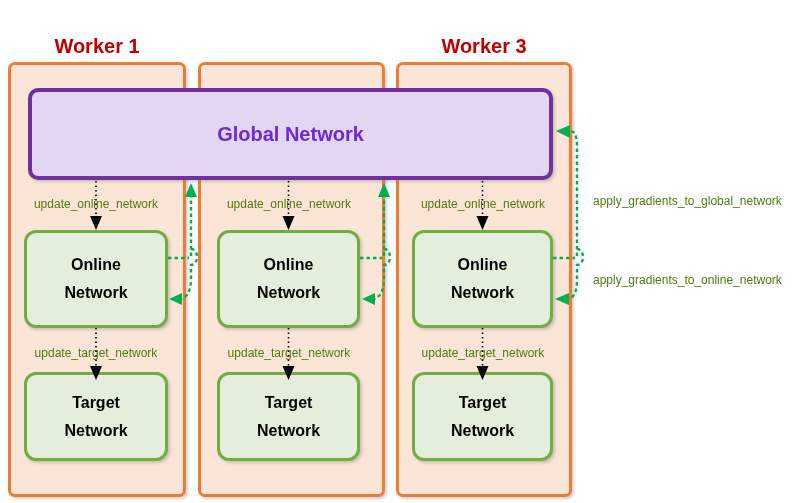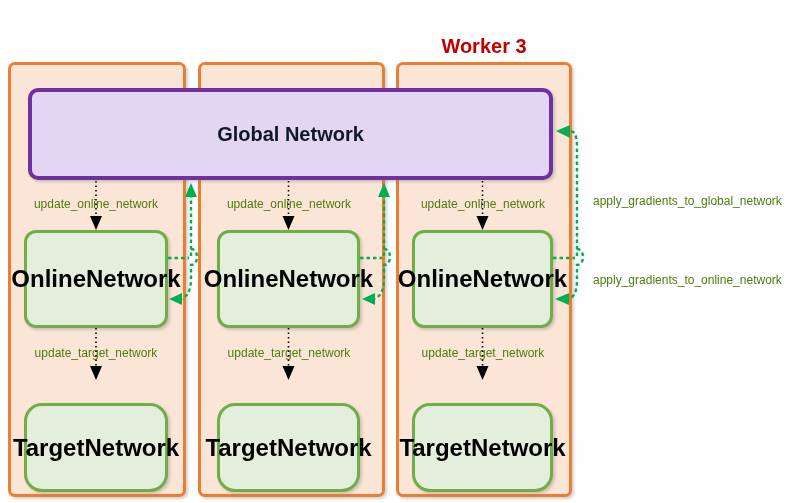--- a/index.html
+++ b/index.html
@@ -19,48 +19,49 @@
     border-radius:7px;
     box-shadow:2px 2px 3px rgba(120,120,120,0.35);
   }
   .global{
     position:absolute;left:28px;top:88px;width:525px;height:92px;box-sizing:border-box;
     background:var(--global-fill,#E2D6F2);
     border:4px solid var(--global-border,#7030A0);
     border-radius:10px;
     box-shadow:2px 2px 3px rgba(120,120,120,0.35);
     display:flex;align-items:center;justify-content:center;
-    font-size:20px;font-weight:bold;color:#0f172a;
+    font-size:20px;font-weight:bold;color:#6d28d9;
   }
   .node{
     position:absolute;box-sizing:border-box;
     background:var(--node-fill,#E3EFDA);
     border:3px solid var(--node-border,#70AD47);
     border-radius:12px;
     box-shadow:2px 2px 3px rgba(120,120,120,0.35);
-    display:flex;flex-direction:row;align-items:center;justify-content:center;
-    font-size:24px;font-weight:bold;color:#000;line-height:28px;text-align:center;
+    display:flex;flex-direction:column;align-items:center;justify-content:center;
+    font-size:16px;font-weight:bold;color:#000;line-height:28px;text-align:center;
   }
   .node.online{top:230px;height:98px;}
-  .node.target{top:403px;height:89px;border-radius:18px;}
+  .node.target{top:372px;height:89px;}
   .edge-label{
     position:absolute;font-size:12px;color:#4d7c0f;white-space:nowrap;
   }
   .edge-label.centered{text-align:center;}
   .arrows{position:absolute;left:0;top:0;pointer-events:none;}
   .arrows path.black{stroke:var(--arrow-black,#000);stroke-width:1.6;fill:none;stroke-dasharray:1.5 3;}
   .arrows polygon.black{fill:var(--arrow-black,#000);stroke:none;}
   .arrows path.green{stroke:var(--arrow-green,#00B050);stroke-width:2.4;fill:none;stroke-dasharray:3.5 3;}
   .arrows polygon.green{fill:var(--arrow-green,#00B050);stroke:none;}
 </style>
 </head>
 <body>
 
 <div class="stage">
 
+  <div class="worker-title" style="left:8px;width:178px">Worker 1</div>
   <div class="worker-title" style="left:396px;width:176px">Worker 3</div>
 
   <div class="worker" style="left:8px;width:178px"></div>
   <div class="worker" style="left:198px;width:187px"></div>
   <div class="worker" style="left:396px;width:176px"></div>
 
   <div class="global">
     <span>Global Network</span>
   </div>
 

